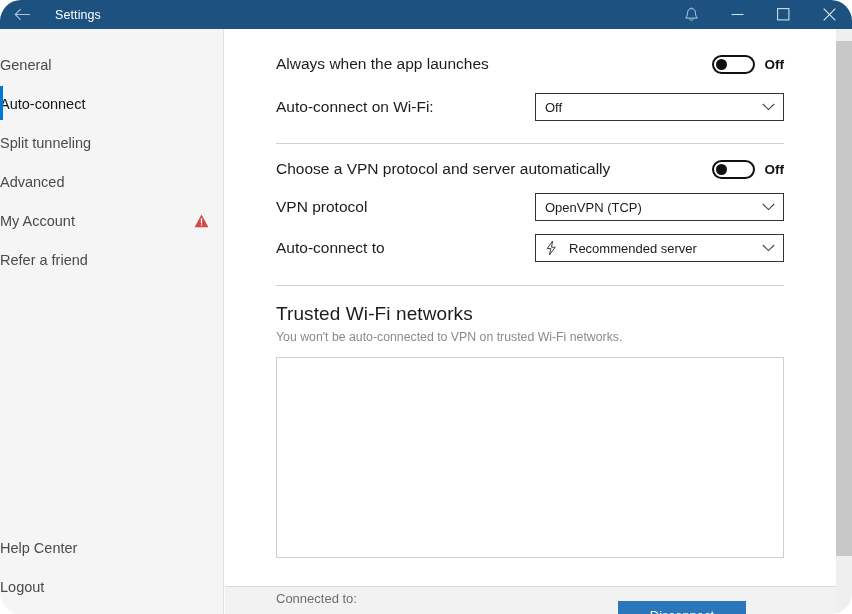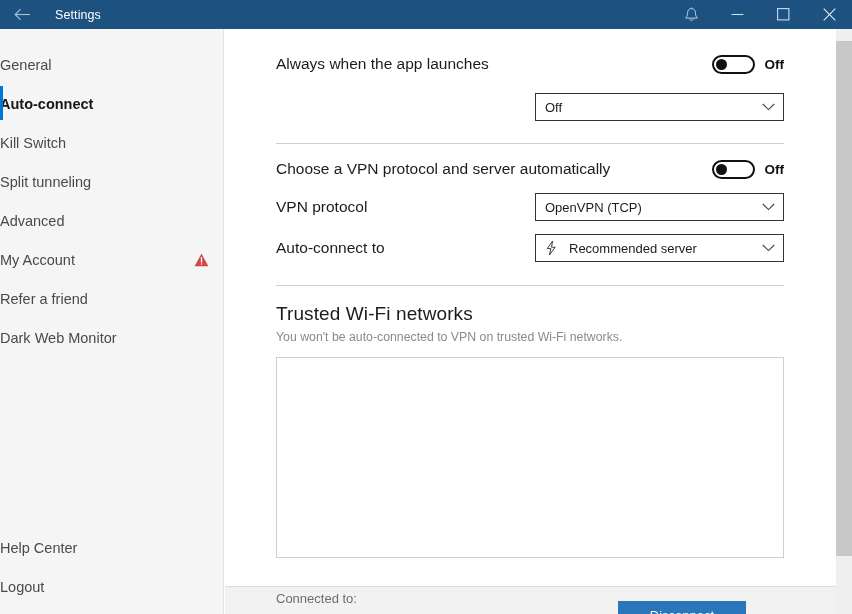--- a/index.html
+++ b/index.html
@@ -12,20 +12,21 @@
     overflow: hidden;
     background: #ffffff;
     font-family: "Liberation Sans", sans-serif;
     -webkit-font-smoothing: antialiased;
   }
   #app {
     position: relative;
     width: 852px;
     height: 614px;
     overflow: hidden;
+    border-radius: 21px;
   }
 
   
   .titlebar {
     position: absolute;
     left: 0; top: 0;
     width: 852px; height: 29px;
     background: #1c5180;
     display: flex;
     align-items: center;
@@ -71,21 +72,21 @@
     align-items: center;
     padding-right: 14px;
     color: #4a4a4a;
     font-size: 14.5px;
     cursor: default;
     box-sizing: border-box;
   }
   .nav-item .nav-label { flex: 1 1 auto; }
   .nav-item.active {
     color: #171717;
-    font-weight: bold;
+    font-weight: normal;
   }
   .nav-item.active::before {
     content: "";
     position: absolute;
     left: 0; top: 2px;
     width: 3px; height: 34px;
     background: #0078d7;
   }
   .warn-icon { width: 15px; height: 14px; display: block; }
 
@@ -312,23 +313,20 @@
     <div class="nav-list">
 
       <div class="nav-item" style="margin-top:16px;">
         <span class="nav-label">General</span>
       </div>
 
       <div class="nav-item active">
         <span class="nav-label">Auto-connect</span>
       </div>
 
-      <div class="nav-item">
-        <span class="nav-label">Kill Switch</span>
-      </div>
 
       <div class="nav-item">
         <span class="nav-label">Split tunneling</span>
       </div>
 
       <div class="nav-item">
         <span class="nav-label">Advanced</span>
       </div>
 
       <div class="nav-item">
@@ -340,23 +338,20 @@
             <circle cx="7.5" cy="11.1" r="0.75" fill="#ffffff"></circle>
           </svg>
         </span>
       </div>
 
       <div class="nav-item">
         <span class="nav-label">Refer a friend</span>
       </div>
 
 
-      <div class="nav-item">
-        <span class="nav-label">Dark Web Monitor</span>
-      </div>
     </div>
 
     <div class="nav-bottom">
       <div class="nav-item">
         <span class="nav-label">Help Center</span>
       </div>
       <div class="nav-item">
         <span class="nav-label">Logout</span>
       </div>
     </div>
@@ -370,20 +365,21 @@
         <span class="spacer"></span>
         <span class="toggle-wrap">
           <span class="toggle">
             <span class="knob"></span>
           </span>
           <span class="toggle-state">Off</span>
         </span>
       </div>
 
       <div class="row" style="height:38px;">
+        <span class="row-label">Auto-connect on Wi-Fi:</span>
         <span class="spacer"></span>
         <span class="dropdown">
           <span class="dd-text">Off</span>
           <span>
             <svg class="chev" width="13" height="8" viewBox="0 0 13 8">
               <path d="M0.8 1 L6.5 6.6 L12.2 1" fill="none" stroke="#444444" stroke-width="1.1"></path>
             </svg>
           </span>
         </span>
       </div>

